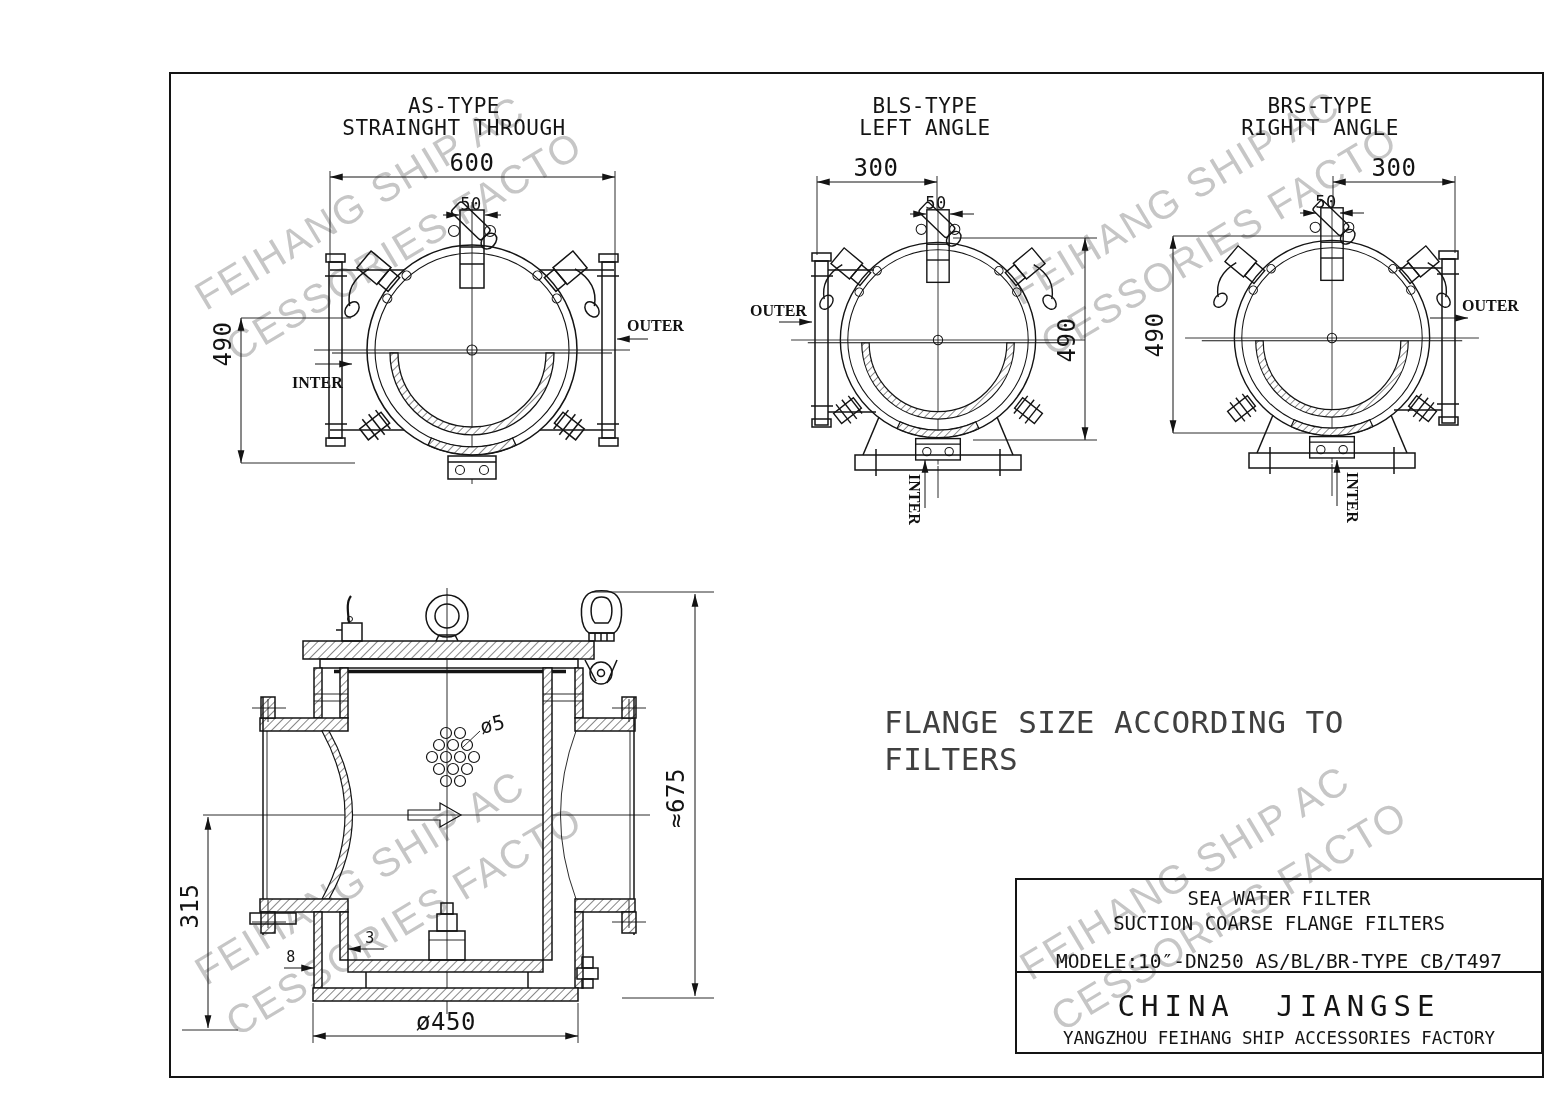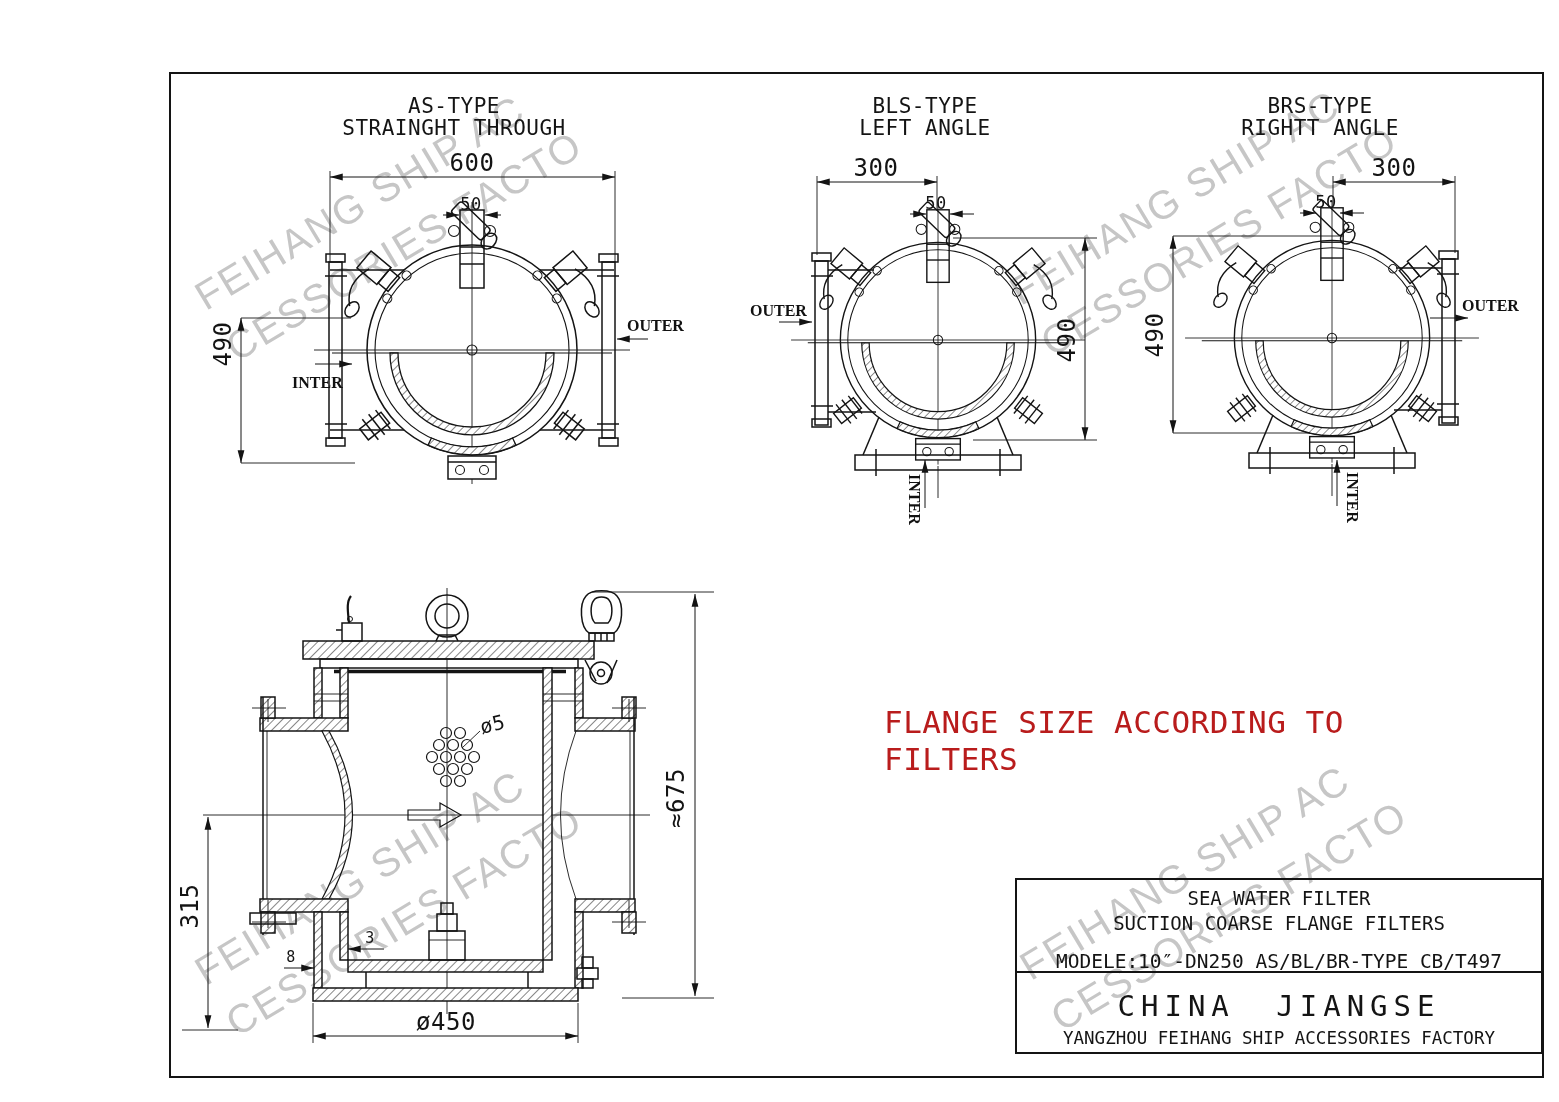--- a/index.html
+++ b/index.html
@@ -12,21 +12,21 @@
   .tn{stroke-width:0.9;}
   .dm{stroke-width:1;}
   text.cad{font-family:"DejaVu Sans Mono",monospace;fill:#141414;letter-spacing:0.5px;}
   .t21{font-size:21px;text-anchor:middle;letter-spacing:1px;}
   .d24{font-size:24px;text-anchor:middle;}
   .d20{font-size:20px;text-anchor:start;}
   .d17{font-size:17px;text-anchor:middle;}
   .d15{font-size:15px;text-anchor:middle;}
   text.lb{font-family:"Liberation Serif",serif;font-weight:bold;font-size:16px;fill:#111;}
   .note{position:absolute;left:884px;top:704px;z-index:3;font-size:31px;line-height:37px;
-        color:#b91c1c;letter-spacing:0.5px;white-space:nowrap;}
+        color:#404040;letter-spacing:0.5px;white-space:nowrap;}
   .tblock{position:absolute;left:1015px;top:878px;width:528px;height:176px;z-index:3;
           border:2px solid #141414;box-sizing:border-box;color:#141414;}
   .tb-top{height:86px;border-bottom:2px solid #141414;box-sizing:border-box;text-align:center;}
   .tb-top .l1{font-size:19px;margin-top:7px;white-space:nowrap;}
   .tb-top .l2{font-size:19px;margin-top:3px;white-space:nowrap;}
   .tb-top .l3{font-size:19.5px;margin-top:16px;white-space:nowrap;}
   .tb-bot{text-align:center;}
   .tb-bot .c1{font-size:29px;letter-spacing:6px;word-spacing:18px;margin-top:16px;white-space:nowrap;}
   .tb-bot .c2{font-size:17.5px;margin-top:5px;white-space:nowrap;}
 </style>

